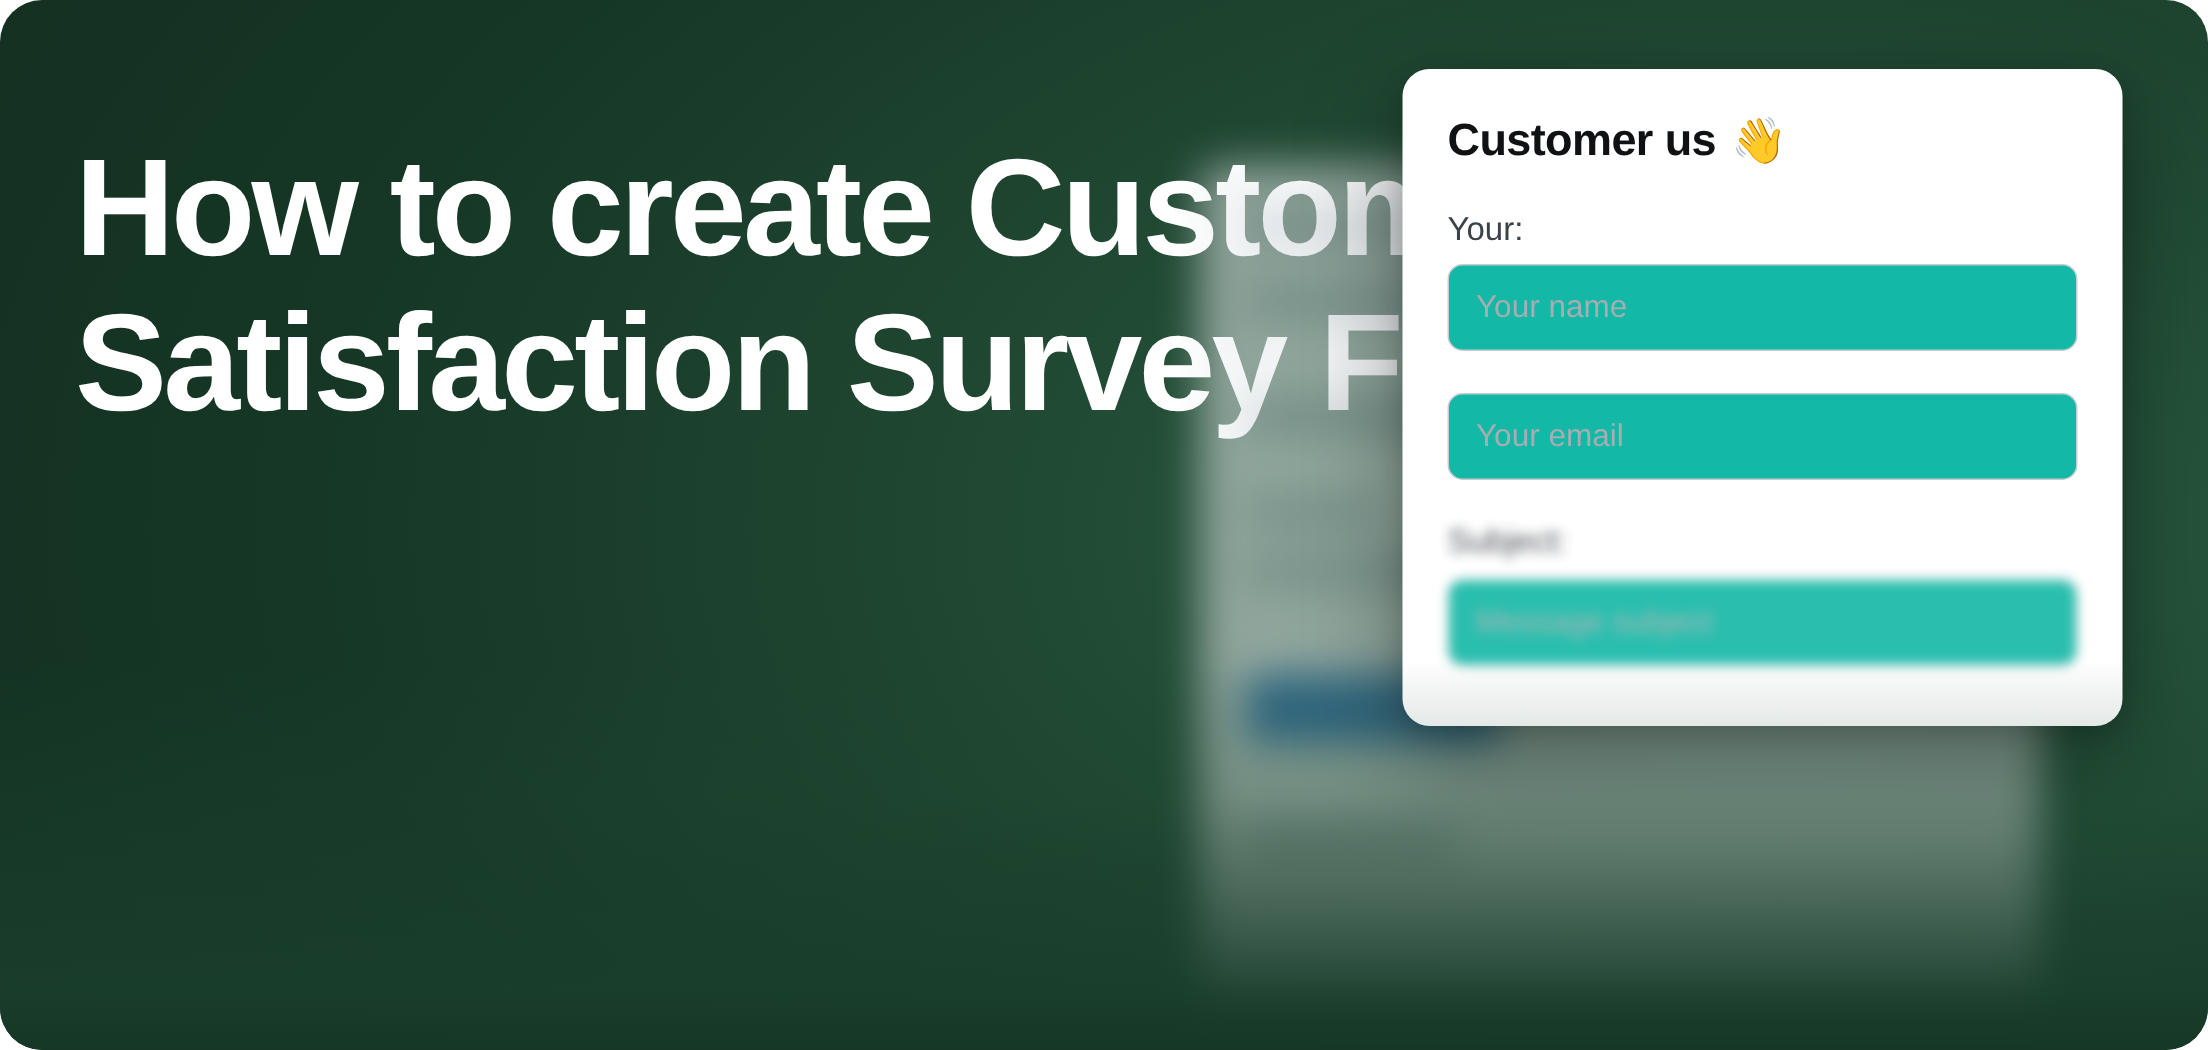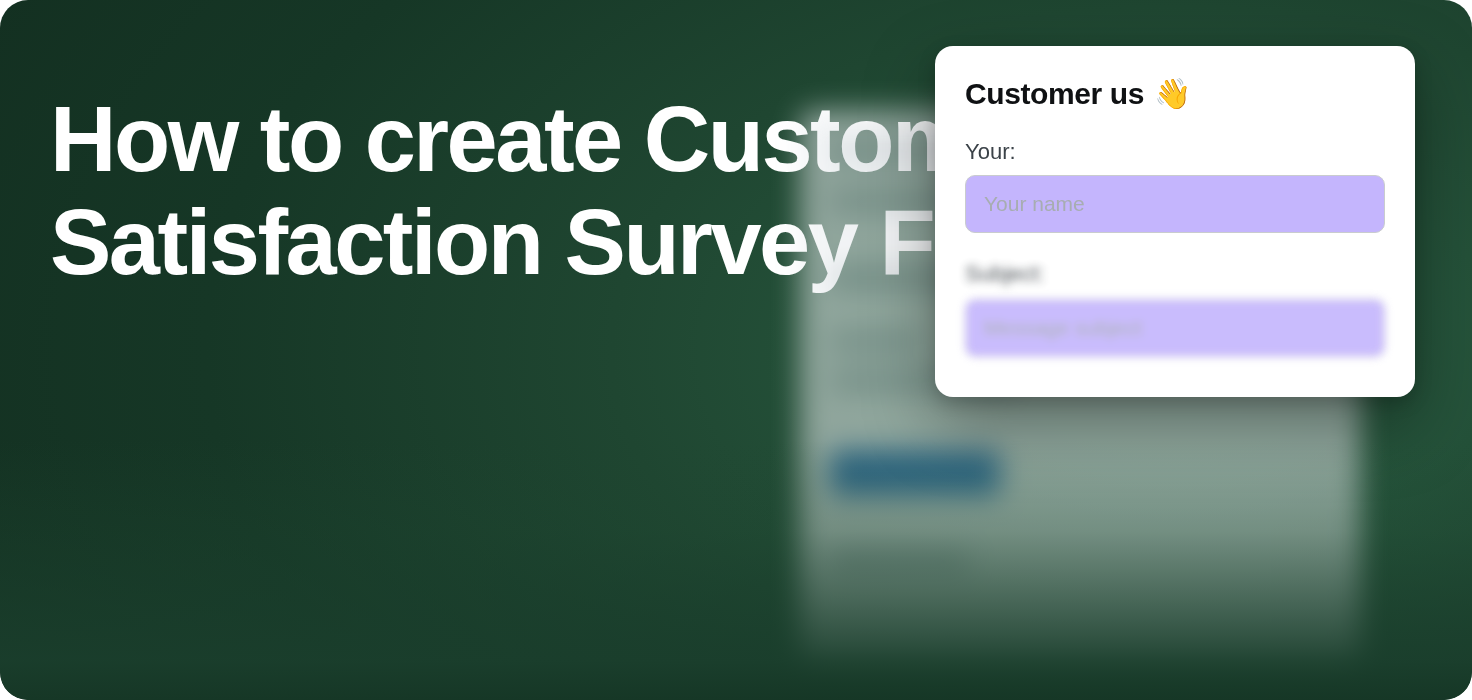--- a/index.html
+++ b/index.html
@@ -67,21 +67,21 @@
   }
   .req { color: #d9463a; font-size: 20px; line-height: 1; }
   .text-input {
     width: 100%;
     height: 58px;
     border: 1.5px solid #c9ccce;
     border-radius: 10px;
     padding: 0 18px;
     font-size: 21px;
     color: #333;
-    background: #c4b5fd;
+    background: #14b8a6;
     outline: none;
   }
   .text-input::placeholder { color: #a7adb1; }
   .subject-group { margin-top: 28px; filter: blur(4px); opacity: 0.9; }
   .subject-label { font-size: 22px; color: #3b4248; font-weight: 500; margin-bottom: 12px; }
   .fade-overlay {
     position: absolute;
     left: 0; right: 0; bottom: 0;
     height: 260px;
     pointer-events: none;
@@ -112,20 +112,21 @@
       <span>Customer us</span>
       <span class="wave">👋</span>
     </div>
 
     <div class="field-group">
       <div class="field-label">Your:</div>
       <input class="text-input" type="text" placeholder="Your name" style="">
     </div>
 
     <div class="field-group">
+      <input class="text-input" type="text" placeholder="Your email" style="">
     </div>
 
     <div class="subject-group">
       <div class="subject-label">Subject:</div>
       <input class="text-input" type="text" placeholder="Message subject" style="">
     </div>
   </div>
 
   <div class="fade-overlay"></div>
 </div>

